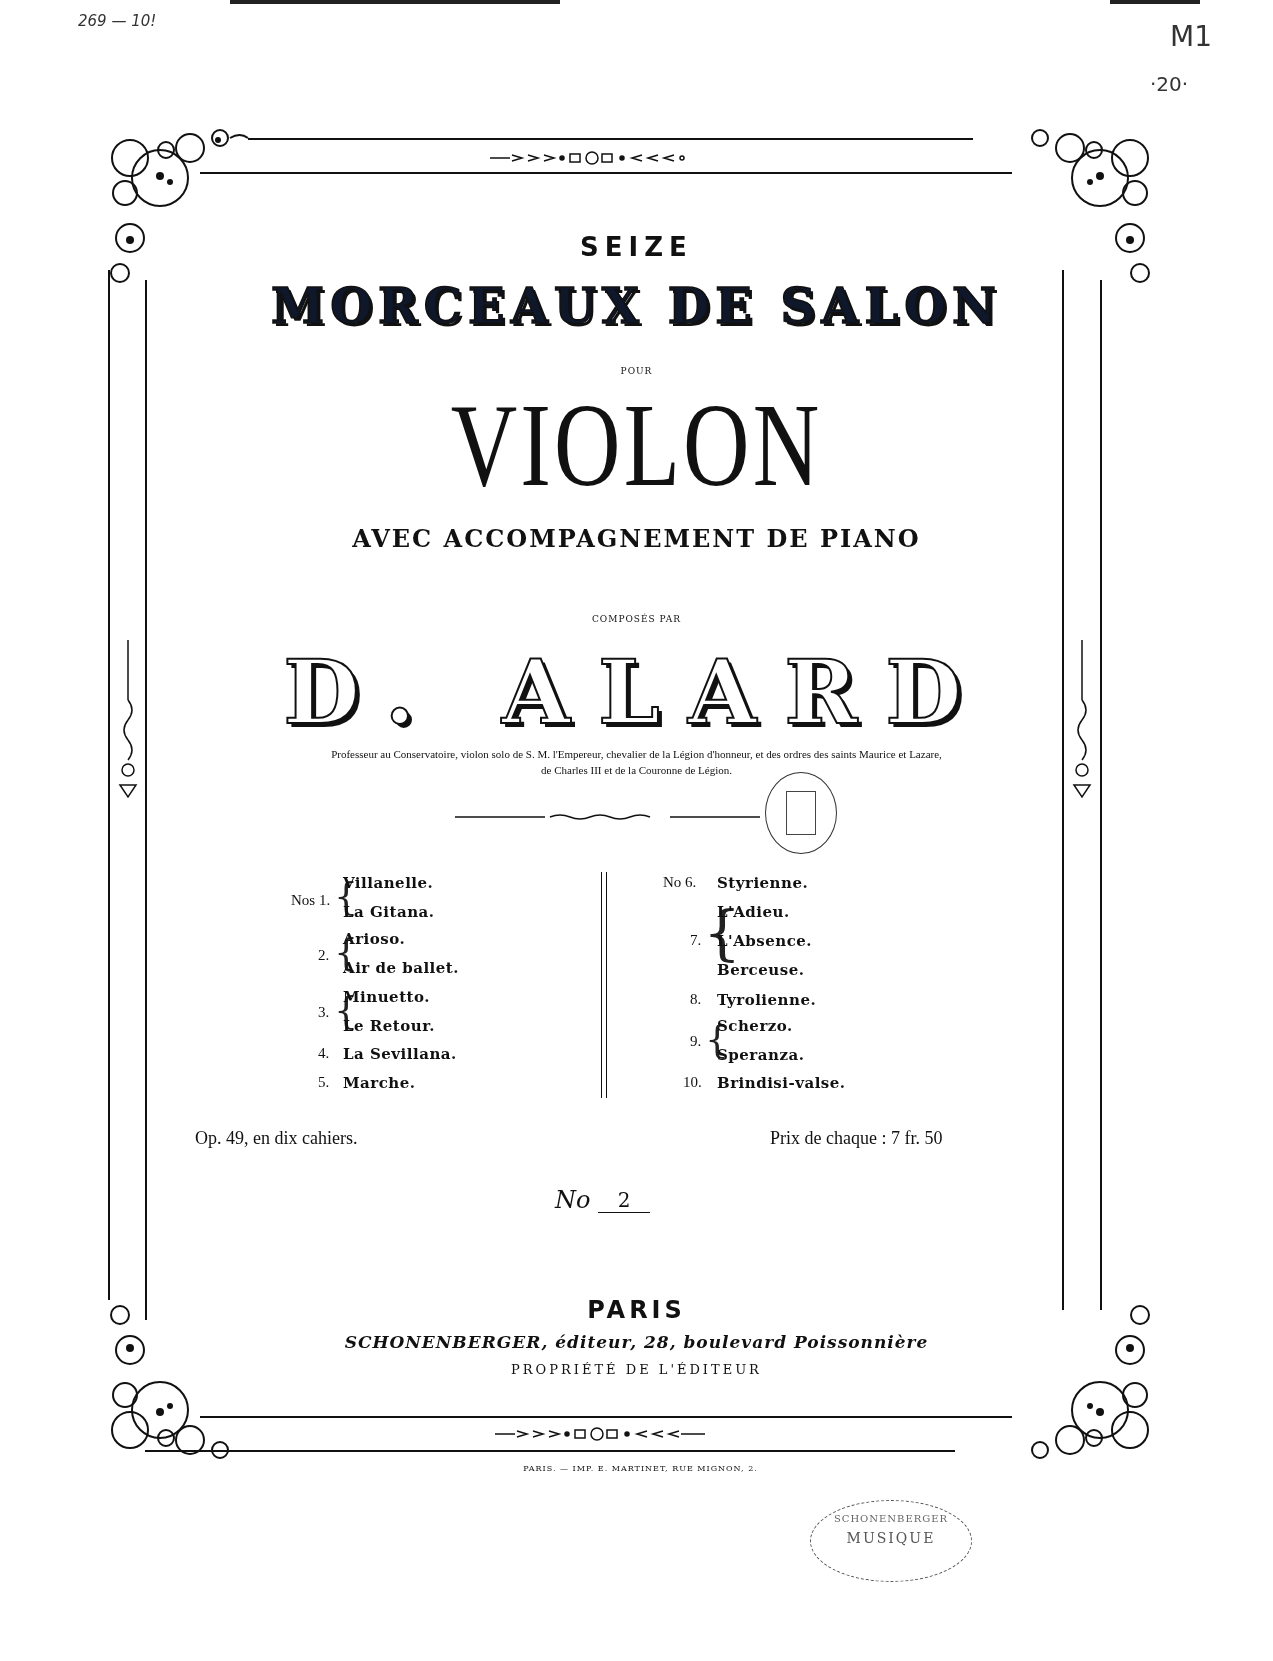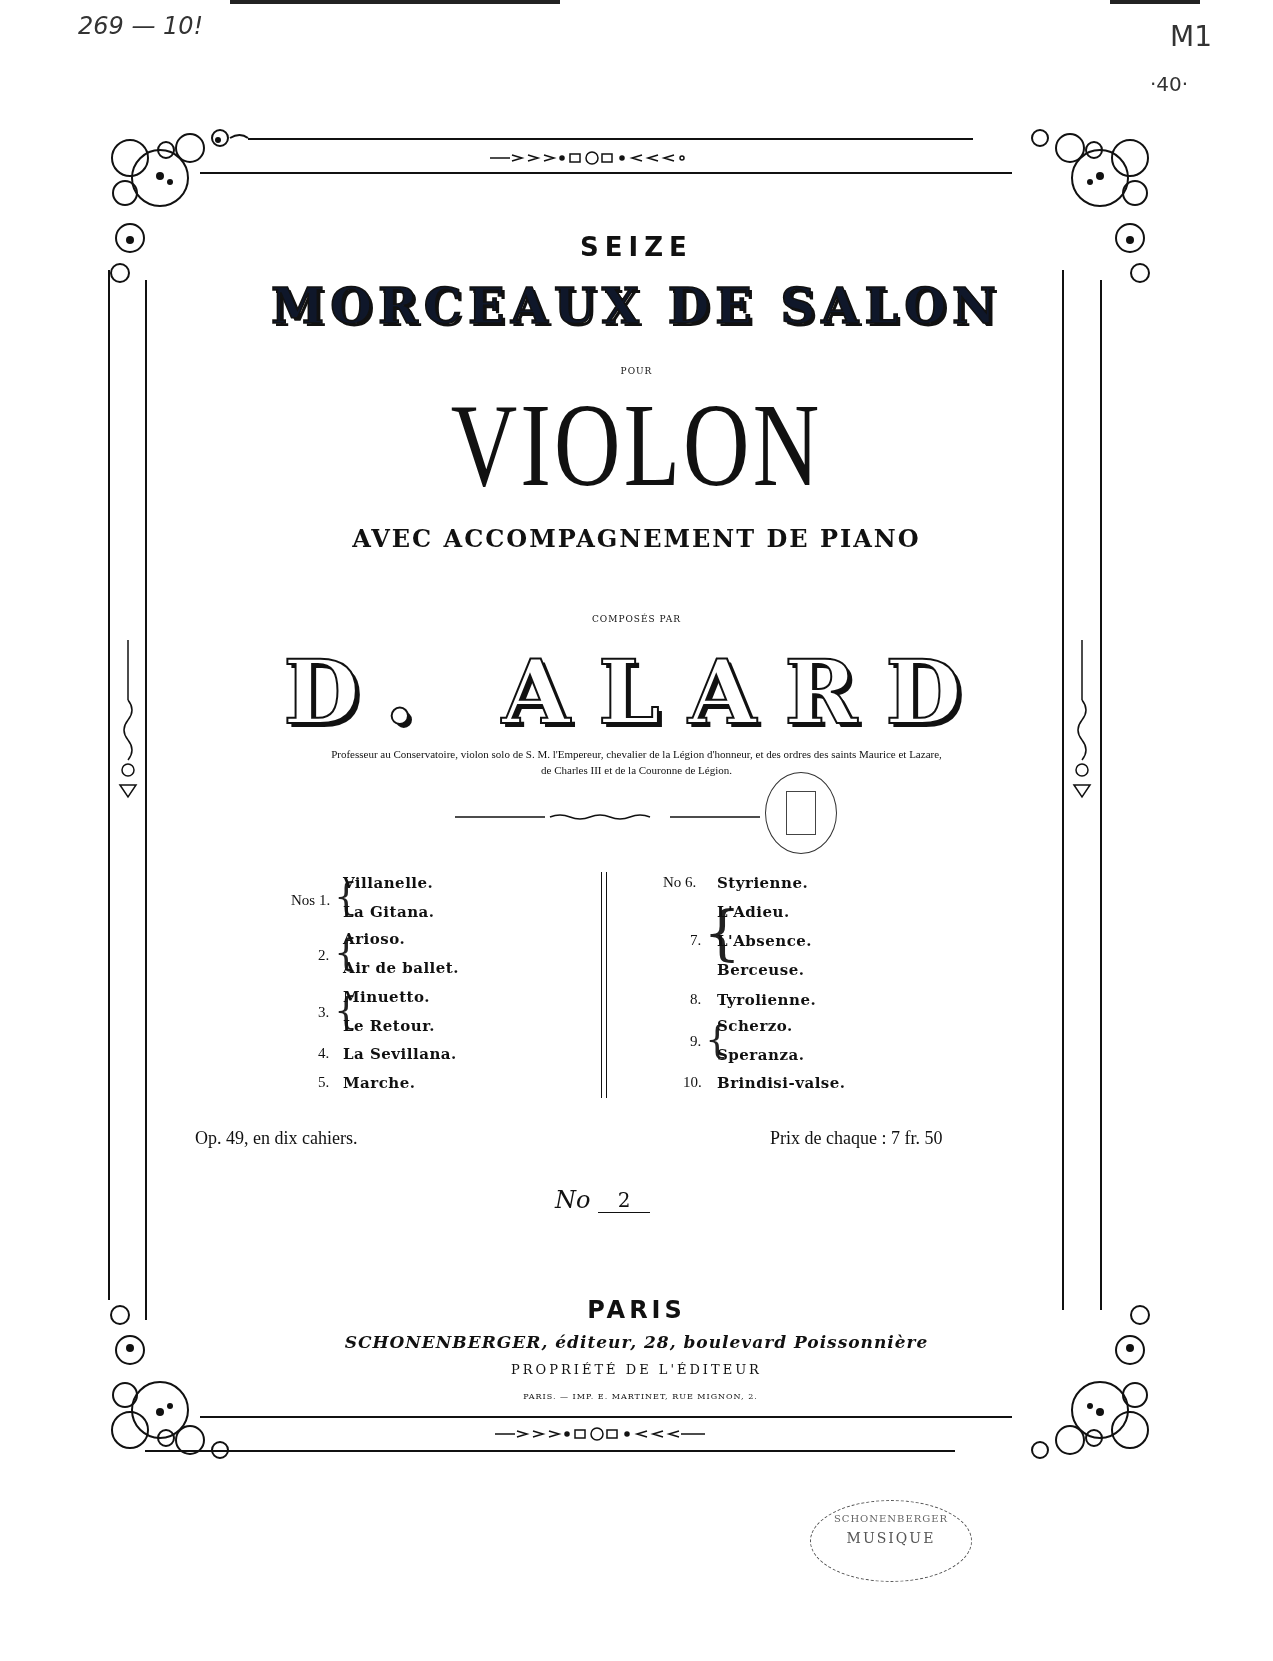--- a/index.html
+++ b/index.html
@@ -28,23 +28,23 @@
   .propriete { font-family: "DejaVu Serif", serif; font-size: 13px; letter-spacing: 3px; }
   .printer { font-family: "DejaVu Serif", serif; font-size: 8px; letter-spacing: 1px; }
   .stamp { border: 1.5px dashed #555; border-radius: 50%; }
 </style>
 </head>
 <body>
 
 <div class="abs topstrip" style="left:230px; width:330px;"></div>
 <div class="abs topstrip" style="left:1110px; width:90px;"></div>
 
-<div class="abs hand" style="left:78px; top:12px; font-size:24px;">269 — 10!</div>
+<div class="abs hand" style="left:78px; top:12px; font-size:15px;">269 — 10!</div>
 <div class="abs hand" style="left:1170px; top:20px; font-size:28px; font-style:normal;">M1</div>
-<div class="abs hand" style="left:1150px; top:72px; font-size:20px; font-style:normal;">·40·</div>
+<div class="abs hand" style="left:1150px; top:72px; font-size:20px; font-style:normal;">·20·</div>
 
 <div>
 
   <div class="frame-line" style="left:248px; top:138px; width:725px; height:2px;"></div>
   <div class="frame-line" style="left:200px; top:172px; width:812px; height:2px;"></div>
   <div class="frame-line" style="left:145px; top:1450px; width:810px; height:2px;"></div>
   <div class="frame-line" style="left:200px; top:1416px; width:812px; height:2px;"></div>
   <div class="frame-line" style="left:108px; top:270px; width:2px; height:1030px;"></div>
   <div class="frame-line" style="left:145px; top:280px; width:2px; height:1040px;"></div>
   <div class="frame-line" style="left:1062px; top:270px; width:2px; height:1040px;"></div>
@@ -247,18 +247,18 @@
 
 <div class="abs gothic" style="left:195px; top:1128px;">Op. 49, en dix cahiers.</div>
 <div class="abs gothic" style="left:770px; top:1128px;">Prix de chaque : 7 fr. 50</div>
 
 <div class="abs" style="left:555px; top:1186px; font-family:'DejaVu Serif', serif; font-style:italic; font-size:24px;">No</div>
 <div class="abs" style="left:598px; top:1188px; width:52px; border-bottom:1.5px solid #111; text-align:center; font-family:'DejaVu Serif', serif; font-size:20px;">2</div>
 
 <div class="abs center paris" style="top:1296px;">PARIS</div>
 <div class="abs center publisher" style="top:1332px;">SCHONENBERGER, éditeur, 28, boulevard Poissonnière</div>
 <div class="abs center propriete" style="top:1362px;">PROPRIÉTÉ DE L'ÉDITEUR</div>
-<div class="abs center printer" style="top:1392px;padding-left:8px;">PARIS. — IMP. E. MARTINET, RUE MIGNON, 2.</div>
+<div class="abs center printer" style="top:1464px;padding-left:8px;">PARIS. — IMP. E. MARTINET, RUE MIGNON, 2.</div>
 
 <div class="abs stamp" style="left:810px; top:1500px; width:160px; height:80px; text-align:center;">
   <div style="margin-top:12px; font-family:'DejaVu Serif', serif; font-size:10px; color:#666; letter-spacing:1px;">SCHONENBERGER</div>
   <div style="margin-top:6px; font-family:'DejaVu Serif', serif; font-size:14px; color:#555; letter-spacing:2px;">MUSIQUE</div>
 </div>
 
 </body></html>

